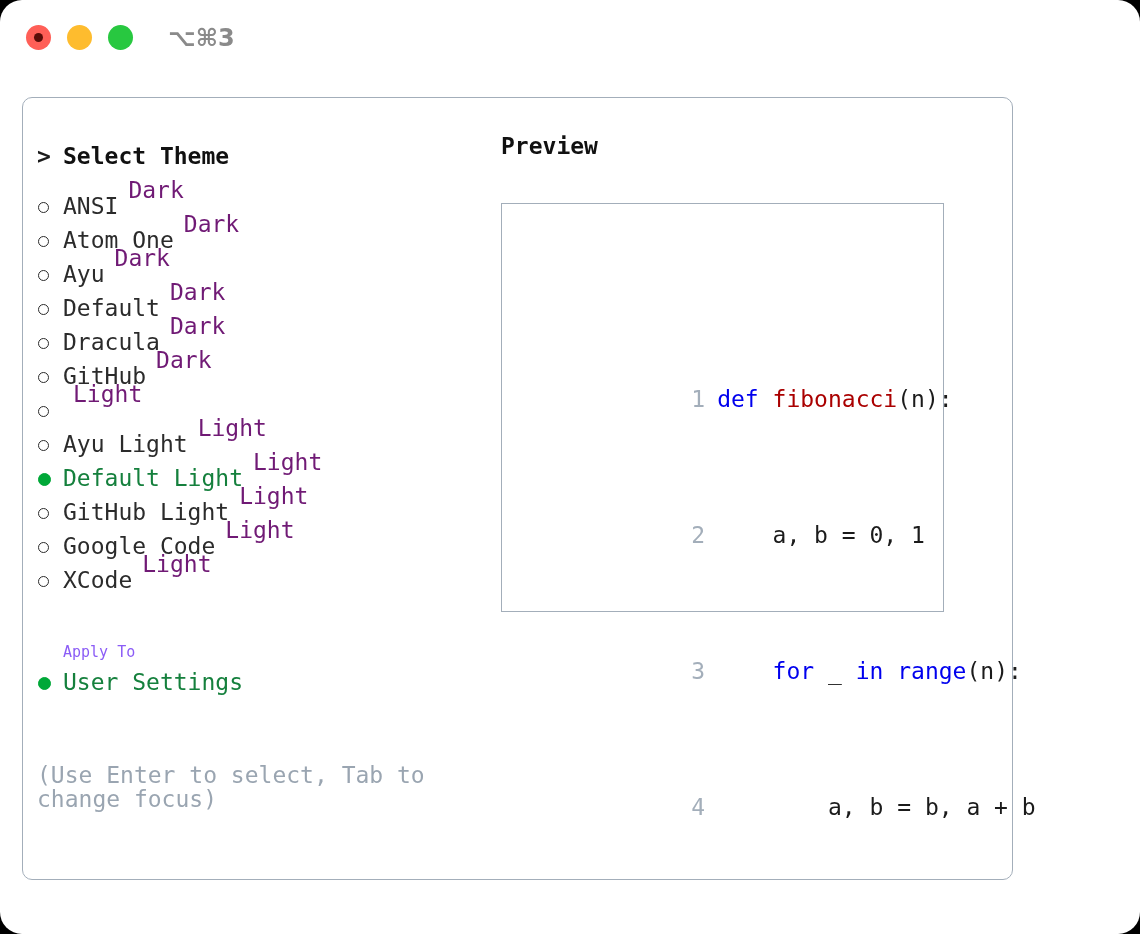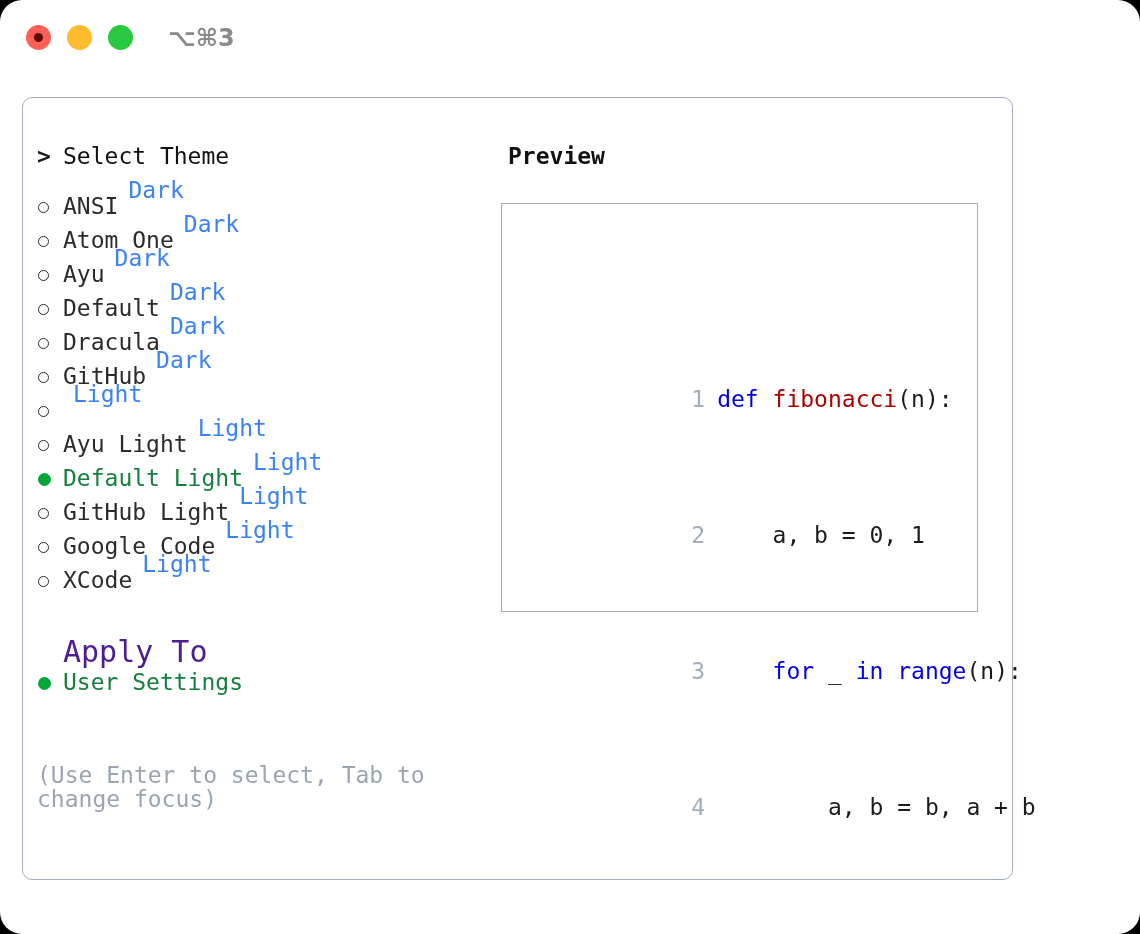--- a/index.html
+++ b/index.html
@@ -132,65 +132,64 @@
   .marker.radio.on::before {
     background: #00a838;
     border-color: #00a838;
     width: 13px;
     height: 13px;
     top: 11px;
   }
 
   .head-label {
     font-size: 23px;
-    font-weight: normal;
+    font-weight: bold;
     color: #111111;
   }
   .item-name { color: #2b2b2b; margin-top: 32px; }
   .item-name.sel { color: #15803d; }
   .item-tag {
-    color: #3b82f6;
+    color: #701a75;
     margin-left: 10px;
   }
   .section-label {
-    font-size: 30px;
-    color: #4c1d95;
+    font-size: 15px;
+    color: #8b5cf6;
     margin-top: 39px;
   }
 
   .hint {
     position: absolute;
     left: 14px;
     top: 665px;
     width: 420px;
     font-size: 23px;
     line-height: 24px;
     color: #9aa5b1;
   }
 
   
   .right-col {
     position: absolute;
     left: 478px;
-    top: 41px;
+    top: 31px;
     width: 500px;
-    margin-left: 7px;
   }
   .preview-title {
     font-size: 23px;
     font-weight: bold;
     color: #111111;
     line-height: 34px;
     height: 34px;
   }
   .preview-box {
     position: absolute;
     left: 478px;
     top: 105px;
-    width: 477px;
+    width: 443px;
     height: 409px;
     border: 1.5px solid #a3aeba;
     box-sizing: border-box;
     background: #ffffff;
   }
   .code {
     position: absolute;
     left: 11px;
     top: 42px;
     font-size: 23px;

